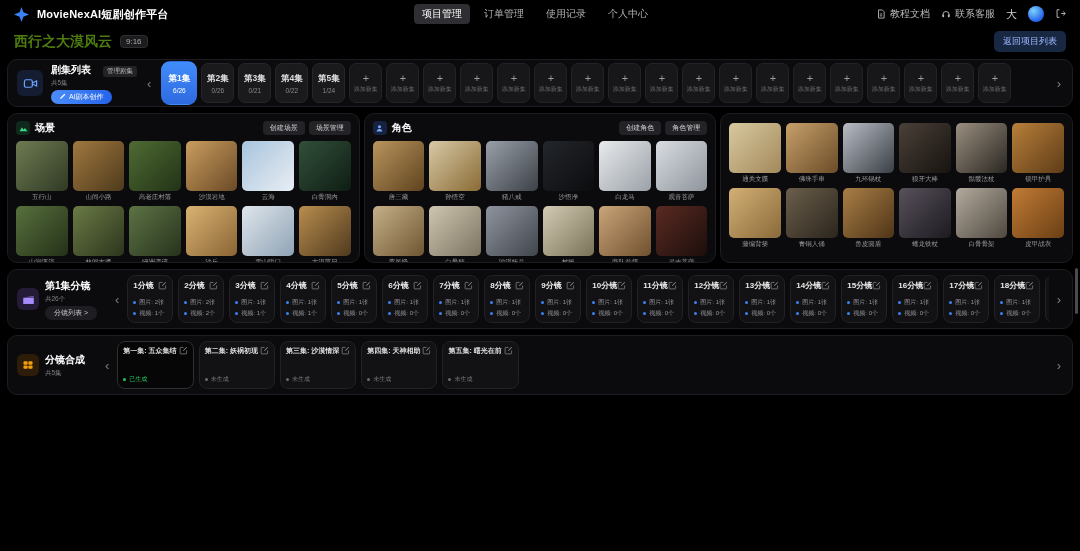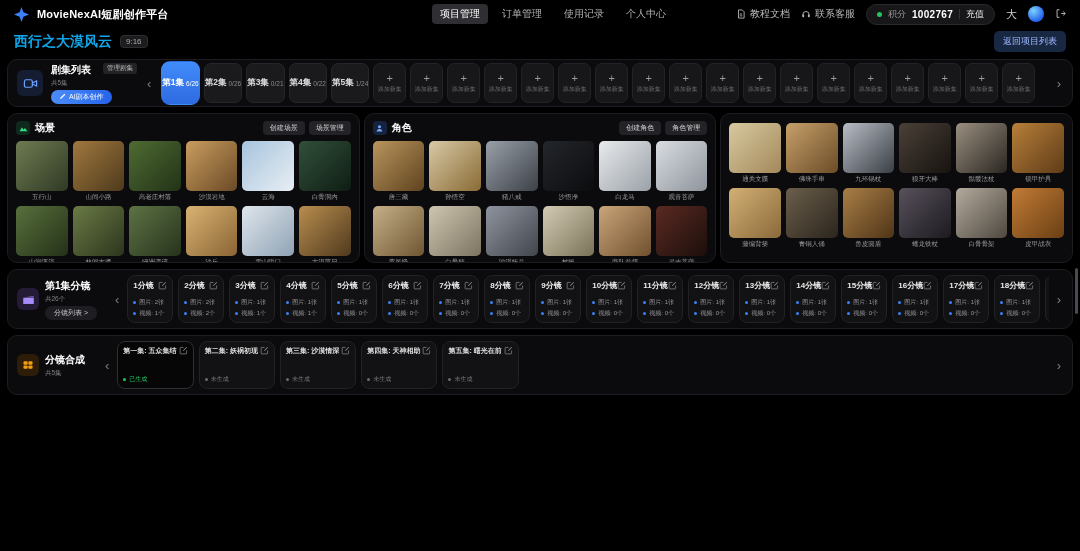--- a/index.html
+++ b/index.html
@@ -3,59 +3,59 @@
 <meta charset="utf-8">
 <style>
   * { margin:0; padding:0; box-sizing:border-box; }
   html,body { width:1080px; height:551px; overflow:hidden; }
   body { background:#000; color:#e5e5e5; font-family:"Liberation Sans",sans-serif; position:relative; }
 
   
   .topbar { height:28px; display:flex; align-items:center; padding:0 14px; gap:8px; position:relative;text-align:right; }
   .logo { width:15px; height:15px; display:flex; }
   .app-title { font-size:11px; font-weight:bold; color:#fff; letter-spacing:.2px; }
-  .nav { position:absolute; left:432px; display:flex; gap:6px; align-items:center; }
+  .nav { position:absolute; left:414px; display:flex; gap:6px; align-items:center; }
   .nav-item { font-size:10px; color:#b4b4b4; padding:3px 8px; border-radius:4px; cursor:pointer; white-space:nowrap; }
   .nav-item.active { background:#2e2e33; color:#fff; }
   .top-right { margin-left:auto; display:flex; align-items:center; gap:11px; font-size:10px; color:#b9b9b9; }
   .tr-link { display:flex; align-items:center; gap:4px; cursor:pointer; white-space:nowrap; }
   .tr-link svg { width:10px; height:10px; }
   .points-pill { display:flex; align-items:center; gap:6px; background:#17171a; border:1px solid #2a2a2e; border-radius:999px; padding:3px 10px; }
   .pdot { width:5px; height:5px; border-radius:50%; background:#22c55e; }
   .points-label { color:#9a9a9a; font-size:9px; }
   .points-value { color:#fff; font-weight:bold; font-size:10px; letter-spacing:.3px; }
   .pdiv { width:1px; height:10px; background:#333; }
   .recharge { color:#efefef; font-size:9px; cursor:pointer; }
   .font-icon { font-size:11px; color:#cfcfcf; cursor:pointer; }
   .avatar { width:16px; height:16px; border-radius:50%; background:radial-gradient(circle at 35% 30%,#7dd3fc,#2563eb 70%); cursor:pointer; }
   .logout svg { width:11px; height:11px; }
 
   
   .title-row { display:flex; align-items:center; gap:8px; padding:3px 14px 7px; }
-  .page-title { font-size:14px; font-weight:bold; color:#0ea5e9; }
+  .page-title { font-size:14px; font-weight:bold; color:#4d7c0f; }
   .ratio-badge { font-size:8px; color:#a8a8a8; background:#1c1c1f; border:1px solid #2f2f33; border-radius:4px; padding:1px 5px; }
   .back-btn { margin-left:auto; background:#182742; color:#9db9ff; font-size:9px; padding:4px 9px; border-radius:5px; cursor:pointer; }
 
   
   .panel { background:#0b0b0d; border:1px solid #1d1d21; border-radius:10px; margin:0 7px; }
   .chev { color:#7e7e84; font-size:13px; line-height:1; cursor:pointer; padding:0 2px; user-select:none; }
 
   
   .ep-panel { height:48px; display:flex; align-items:center; gap:8px; padding:0 9px; margin-bottom:6px; }
   .icon-box { border-radius:6px; display:flex; align-items:center; justify-content:center; flex:none; }
   .ep-iconbox { width:26px; height:26px; background:#141d31; }
   .ep-iconbox svg { width:15px; height:15px; }
   .ep-meta { display:flex; flex-direction:column; gap:2px; min-width:84px; }
-  .ep-title-row { display:flex; align-items:flex-start; gap:12px; }
+  .ep-title-row { display:flex; align-items:flex-end; gap:12px; }
   .ep-title { font-size:10px; font-weight:bold; color:#fff; white-space:nowrap; }
   .mini-badge { font-size:6.5px; color:#bdbdbd; background:#232327; border-radius:3px; padding:1px 4px; cursor:pointer; white-space:nowrap; }
   .ep-sub { font-size:6.5px; color:#808086; }
   .ai-btn { display:inline-flex; align-items:center; gap:3px; width:max-content; font-size:7px; color:#fff; background:linear-gradient(90deg,#4c8dfa,#2563eb); border-radius:999px; padding:2px 8px; cursor:pointer; }
   .ep-cards { display:flex; gap:4px; align-items:center; flex:1; overflow:hidden; }
-  .ep-card { min-width:33px; height:40px; background:#1a1a1d; border:1px solid #26262a; border-radius:7px; display:flex; flex-direction:row; align-items:center; justify-content:center; gap:2px; cursor:pointer; flex:none; }
+  .ep-card { min-width:33px; height:40px; background:#1a1a1d; border:1px solid #26262a; border-radius:7px; display:flex; flex-direction:column; align-items:center; justify-content:center; gap:2px; cursor:pointer; flex:none; }
   .ep-card .n { font-size:8.5px; font-weight:bold; color:#dcdcdc; }
   .ep-card .c { font-size:6.5px; color:#87878d; }
   .ep-card.active { min-width:36px; height:44px; background:linear-gradient(180deg,#418cfb,#2e6ae0); border-color:transparent; border-radius:9px; }
   .ep-card.active .n, .ep-card.active .c { color:#fff; }
   .ep-add { min-width:33px; height:40px; background:#17171a; border:1px solid #232327; border-radius:7px; display:flex; flex-direction:column; align-items:center; justify-content:center; gap:1px; cursor:pointer; flex:none; }
   .ep-add .plus { font-size:11px; color:#9a9aa0; line-height:1; }
   .ep-add .al { font-size:6px; color:#6d6d73; }
 
   
   .mid-row { display:flex; gap:4px; margin:0 7px 6px; height:150px; }
@@ -133,27 +133,20 @@
       <span>教程文档</span>
     </span>
     <span class="tr-link">
       <svg viewBox="0 0 16 16" fill="none" stroke="#b9b9b9" stroke-width="1.4">
           <path d="M3 9a5 5 0 0 1 10 0"></path>
           <rect x="2" y="8.5" width="3" height="4.5" rx="1.2" fill="#b9b9b9" stroke="none"></rect>
           <rect x="11" y="8.5" width="3" height="4.5" rx="1.2" fill="#b9b9b9" stroke="none"></rect>
         </svg>
       <span>联系客服</span>
     </span>
-    <span class="points-pill">
-      <span class="pdot"></span>
-      <span class="points-label">积分</span>
-      <span class="points-value">1002767</span>
-      <span class="pdiv"></span>
-      <span class="recharge">充值</span>
-    </span>
     <span class="font-icon">大</span>
     <span class="avatar"></span>
     <span class="logout">
       <svg viewBox="0 0 16 16" fill="none" stroke="#b9b9b9" stroke-width="1.4">
           <path d="M6.5 2.5H3v11h3.5"></path>
           <path d="M9 8h5.5M12 5l2.8 3L12 11"></path>
         </svg>
     </span>
   </div>
 </div>

